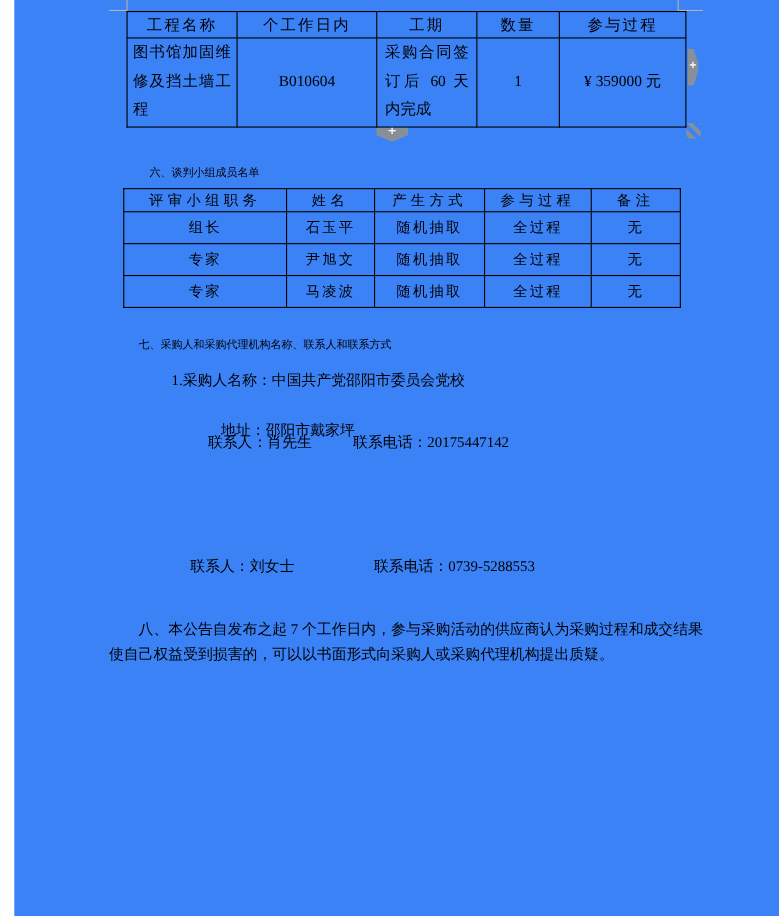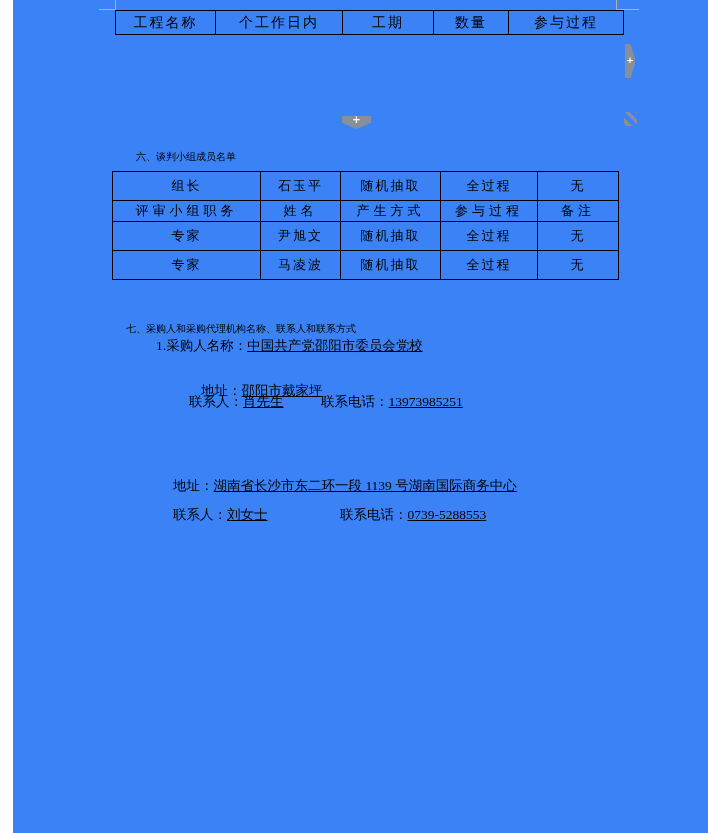--- a/index.html
+++ b/index.html
@@ -31,23 +31,23 @@
   .pill.add-row .plus{top:-2px;font-size:10px;}
   .pill.add-col{left:612px;top:44px;width:10px;height:34px;
     clip-path:polygon(0 0,55% 0,100% 42%,100% 58%,55% 100%,0 100%);}
   .pill.add-col .plus{top:11px;font-size:9px;}
   .resize-handle{position:absolute;left:611px;top:112px;width:13px;height:14px;
     background:repeating-linear-gradient(45deg,transparent 0 2px,#878f98 2px 6px,transparent 6px 8px);}
   
   .abs{position:absolute;white-space:nowrap;}
   .h{font-weight:normal;font-size:10px;}
   .s6-title{left:123px;top:150px;}
-  .s7-title{left:113px;top:322px;}
+  .s7-title{left:113px;top:306px;}
   .line{font-size:13.5px;height:18px;}
-  .u{display:inline-block;border-bottom:4px solid #3b82f6;padding-bottom:1px;line-height:15px;text-decoration:underline;}
+  .u{display:inline-block;border-bottom:4px solid #3b82f6;padding-bottom:1px;line-height:15px;}
   .u.tail18{padding-right:18px;}
   .u.tail25{padding-right:25px;}
   .sub{position:absolute;top:0;white-space:nowrap;}
   .para{position:absolute;left:86px;top:560px;width:546px;font-size:13.5px;line-height:23px;
     text-indent:27px;white-space:normal;}
   .footer-line{position:absolute;left:22px;top:687px;width:686px;text-align:center;
     font-weight:bold;font-size:13.5px;}
 </style>
 </head>
 <body>
@@ -66,20 +66,27 @@
         <col style="width:115px">
     </colgroup>
     <tbody>
         <tr>
       <th>工程名称</th>
       <th>个工作日内</th>
       <th>工期</th>
       <th>数量</th>
       <th>参与过程</th>
     </tr>
+    <tr>
+      <td class="jc">图书馆加固维修及挡土墙工程</td>
+      <td class="ctr">B010604</td>
+      <td class="dur">采购合同签订后 60 天内完成</td>
+      <td class="ctr">1</td>
+      <td class="ctr">¥ 359000 元</td>
+    </tr>
   </tbody>
     </table>
 
   <div class="pill add-row">
     <span class="plus">+</span>
   </div>
   <div class="pill add-col">
     <span class="plus">+</span>
   </div>
   <div class="resize-handle"></div>
@@ -89,32 +96,32 @@
   <table class="t2">
     <colgroup>
       <col style="width:148px">
         <col style="width:80px">
         <col style="width:100px">
       <col style="width:97px">
         <col style="width:81px">
     </colgroup>
     <tbody>
         <tr>
+      <th>评审小组职务</th>
+      <th>姓名</th>
+      <th>产生方式</th>
+      <th>参与过程</th>
+      <th>备注</th>
+    </tr>
+    <tr>
       <td>组长</td>
       <td>石玉平</td>
       <td>随机抽取</td>
       <td>全过程</td>
       <td>无</td>
-    </tr>
-    <tr>
-      <th>评审小组职务</th>
-      <th>姓名</th>
-      <th>产生方式</th>
-      <th>参与过程</th>
-      <th>备注</th>
     </tr>
     <tr>
       <td>专家</td>
       <td>尹旭文</td>
       <td>随机抽取</td>
       <td>全过程</td>
       <td>无</td>
     </tr>
     <tr>
       <td>专家</td>
@@ -130,29 +137,27 @@
 
   <div class="abs line" style="left:143px;top:337px;">
     <span>1.采购人名称：</span><span class="u">中国共产党邵阳市委员会党校</span>
   </div>
   <div class="abs line" style="left:188px;top:382px;">
     <span>地址：</span><span class="u">邵阳市戴家坪</span>
   </div>
   <div class="abs line" style="left:176px;top:393px;">
     <span>联系人：</span><span class="u tail18">肖先生</span>
     <span class="sub" style="left:132px;">
-      <span>联系电话：</span><span class="u">13973985251</span>
+      <span>联系电话：</span><span class="u">20175447142</span>
     </span>
   </div>
 
-  <div class="abs line" style="left:160px;top:477px;">
-    <span>地址：</span><span class="u">湖南省长沙市东二环一段 1139 号湖南国际商务中心</span>
-  </div>
   <div class="abs line" style="left:160px;top:506px;">
     <span>联系人：</span><span class="u tail25">刘女士</span>
     <span class="sub" style="left:167px;">
       <span>联系电话：</span><span class="u">0739-5288553</span>
     </span>
   </div>
 
+  <div class="para">八、本公告自发布之起 7 个工作日内，参与采购活动的供应商认为采购过程和成交结果使自己权益受到损害的，可以以书面形式向采购人或采购代理机构提出质疑。</div>
 
 
 </div>
 
 </body></html>

